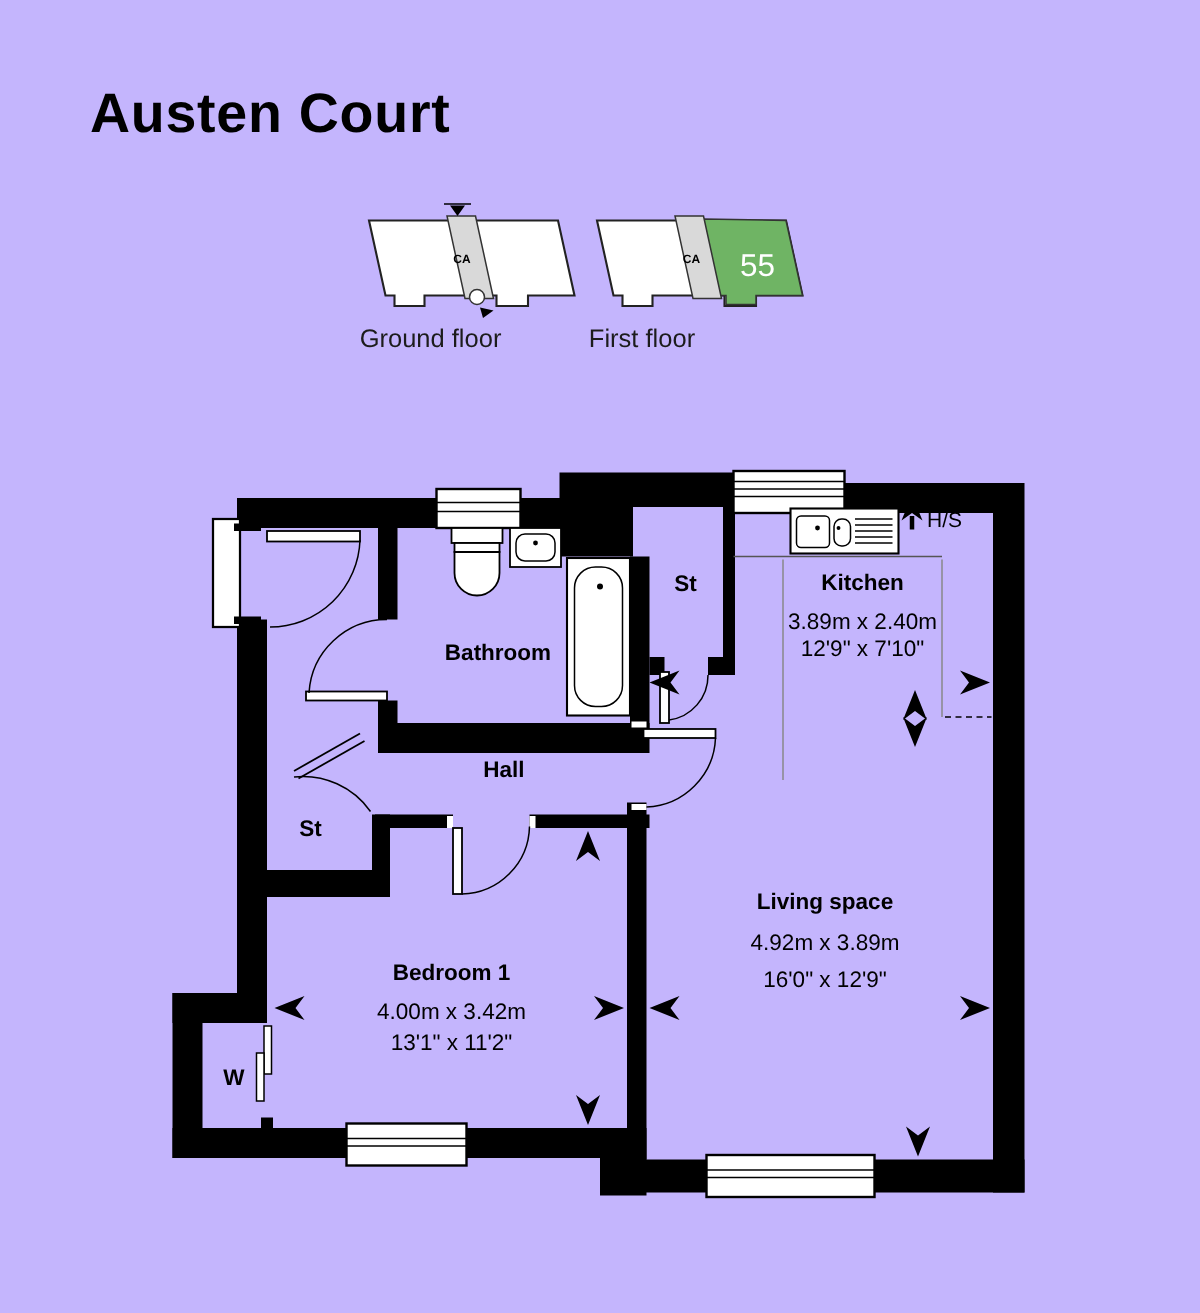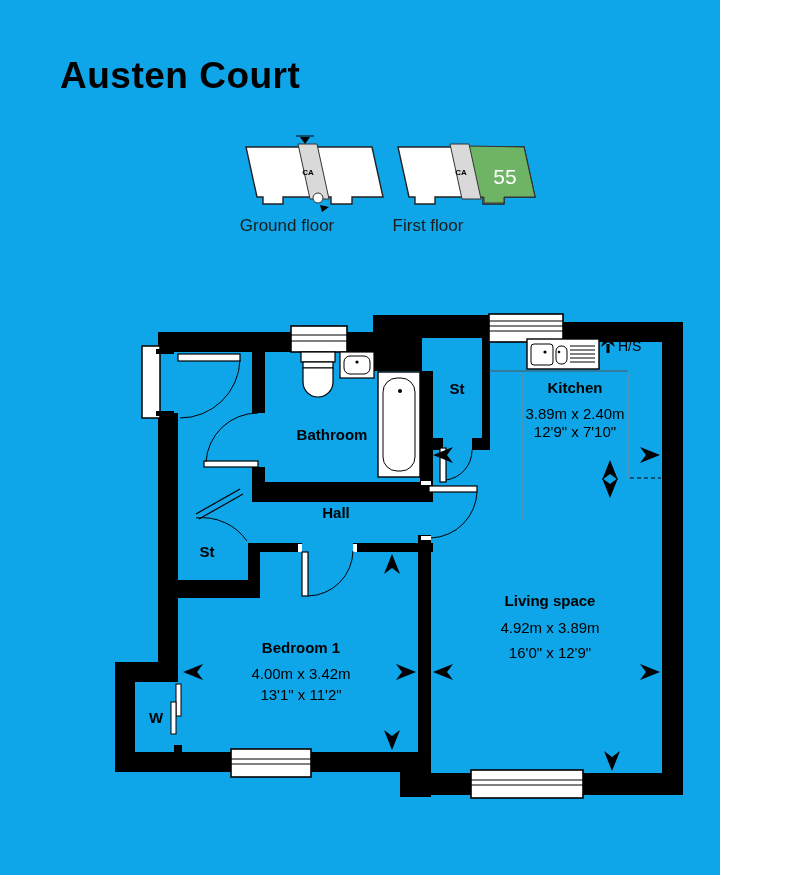--- a/index.html
+++ b/index.html
@@ -1,16 +1,16 @@
 <!DOCTYPE html>
 <html><head>
 <meta charset="utf-8">
 <style>
   html,body{margin:0;padding:0;background:#ffffff;}
-  .stage{position:relative;width:720px;height:875px;background:#0ea5e9;overflow:hidden;}
+  .stage{position:relative;width:800px;height:875px;background:#c4b5fd;overflow:hidden;}
   svg{display:block;}
   text{font-family:"Liberation Sans", sans-serif;fill:#000;}
   .title-text{font-size:37px;font-weight:bold;letter-spacing:0.5px;}
   .floor-label{font-size:17px;fill:#1c1c1c;}
   .unit-number{font-size:21px;fill:#ffffff;}
   .ca-label{font-size:8px;font-weight:bold;}
   .room-label{font-size:15px;font-weight:bold;}
   .dim-label{font-size:15px;}
   .hs-label{font-size:14px;}
   .wall{fill:#000000;}

